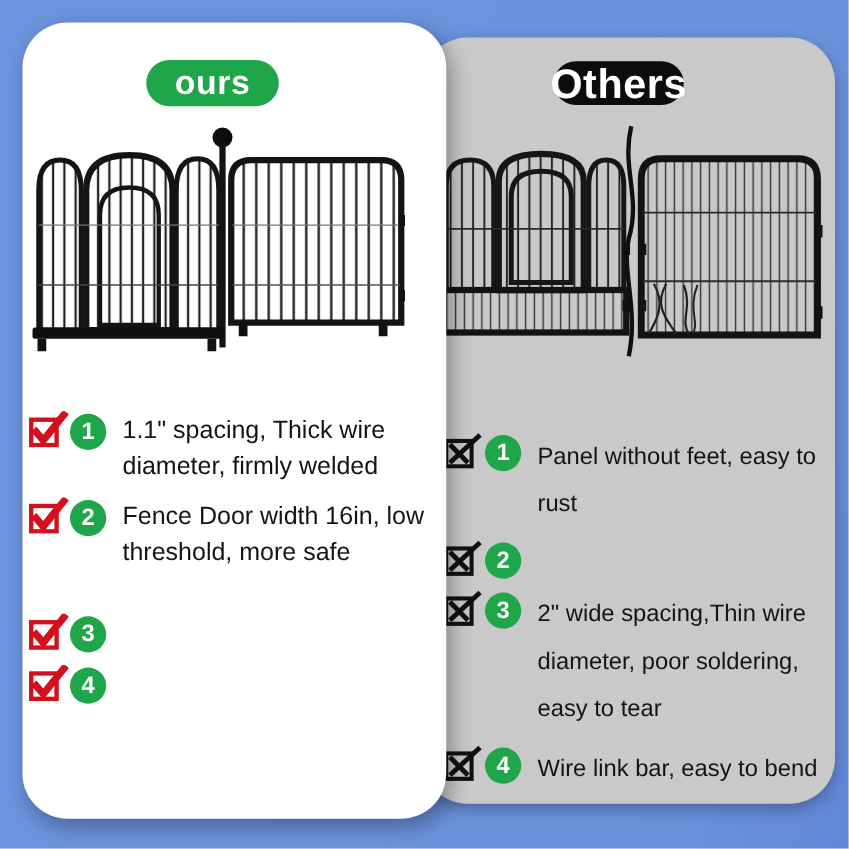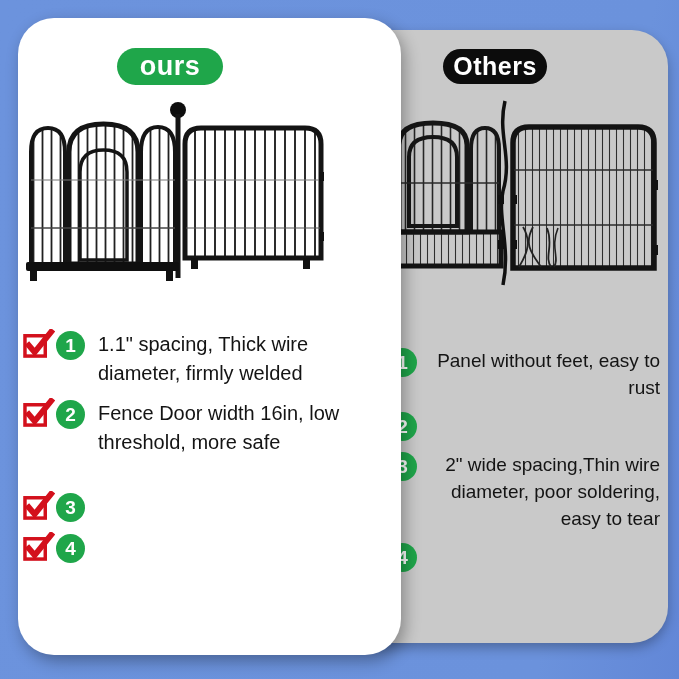--- a/index.html
+++ b/index.html
@@ -9,48 +9,48 @@
     font-family:"Liberation Sans","DejaVu Sans",sans-serif;
     color:#141414;
   }
   .card{position:absolute;border-radius:36px;}
   .card.gray{
     left:338px;top:30px;width:330px;height:613px;
     background:#c9c9c9;box-shadow:0 5px 12px rgba(0,0,0,.28);
   }
   .card.white{
     left:18px;top:18px;width:339px;height:637px;
-    background:#ffffff;box-shadow:4px 6px 16px rgba(0,0,0,.32);padding-left:44px;
+    background:#ffffff;box-shadow:4px 6px 16px rgba(0,0,0,.32);
   }
   .badge{
     position:absolute;display:flex;align-items:center;justify-content:center;
     border-radius:20px;color:#fff;font-weight:bold;letter-spacing:.5px;
   }
   .badge.green{left:99px;top:30px;width:106px;height:37px;font-size:27px;background:#1fa64a;}
-  .badge.black{left:105px;top:19px;width:104px;height:35px;font-size:25px;background:#0c0c0c;}
+  .badge.black{left:105px;top:19px;width:104px;height:35px;font-size:33px;background:#0c0c0c;}
   .fence-wrap{position:absolute;}
   .white .fence-wrap{left:2px;top:82px;width:315px;height:195px;}
   .gray  .fence-wrap{left:9px;top:65px;width:312px;height:195px;}
   .list{position:absolute;display:flex;flex-direction:column;}
   .white .list{left:4px;top:310px;width:332px;}
   .gray  .list{left:16px;top:315px;width:306px;}
   .item{display:flex;align-items:flex-start;}
   .white .item{margin-bottom:9px;}
   .white .item.gap-big{margin-top:24px;}
   .gray .item{margin-bottom:8px;}
   .bullet-icon{flex:0 0 auto;margin-top:1px;}
   .num{
     flex:0 0 auto;width:29px;height:29px;border-radius:50%;
     background:#1fa64a;color:#fff;font-weight:bold;font-size:19px;
     display:flex;align-items:center;justify-content:center;
     margin:3px 0 0 1px;
   }
   .txt{margin-left:13px;padding-top:2px;}
   .white .txt{font-size:20px;line-height:29px;max-width:262px;}
-  .gray  .txt{font-size:19px;line-height:27px;max-width:248px;text-align:right;}
+  .gray  .txt{font-size:19px;line-height:38px;max-width:248px;}
 </style>
 </head>
 <body>
 
 <div class="stage">
 
   <div class="card gray">
     <div class="badge black">
       <span>Others</span>
     </div>
@@ -128,20 +128,21 @@
         <div class="txt">2" wide spacing,Thin wire diameter, poor soldering, easy to tear</div>
       </div>
 
       <div class="item">
         <svg class="bullet-icon" viewBox="0 0 34 30" width="33" height="29">
           <rect x="3" y="7" width="21" height="21" fill="none" stroke="#111" stroke-width="3.4"></rect>
           <line x1="6" y1="25" x2="31" y2="2" stroke="#111" stroke-width="4"></line>
           <line x1="6" y1="10" x2="21" y2="25" stroke="#111" stroke-width="4"></line>
         </svg>
         <div class="num">4</div>
+        <div class="txt">Wire link bar, easy to bend</div>
       </div>
     </div>
   </div>
 
   <div class="card white">
     <div class="badge green">
       <span>ours</span>
     </div>
 
     <div class="fence-wrap">

